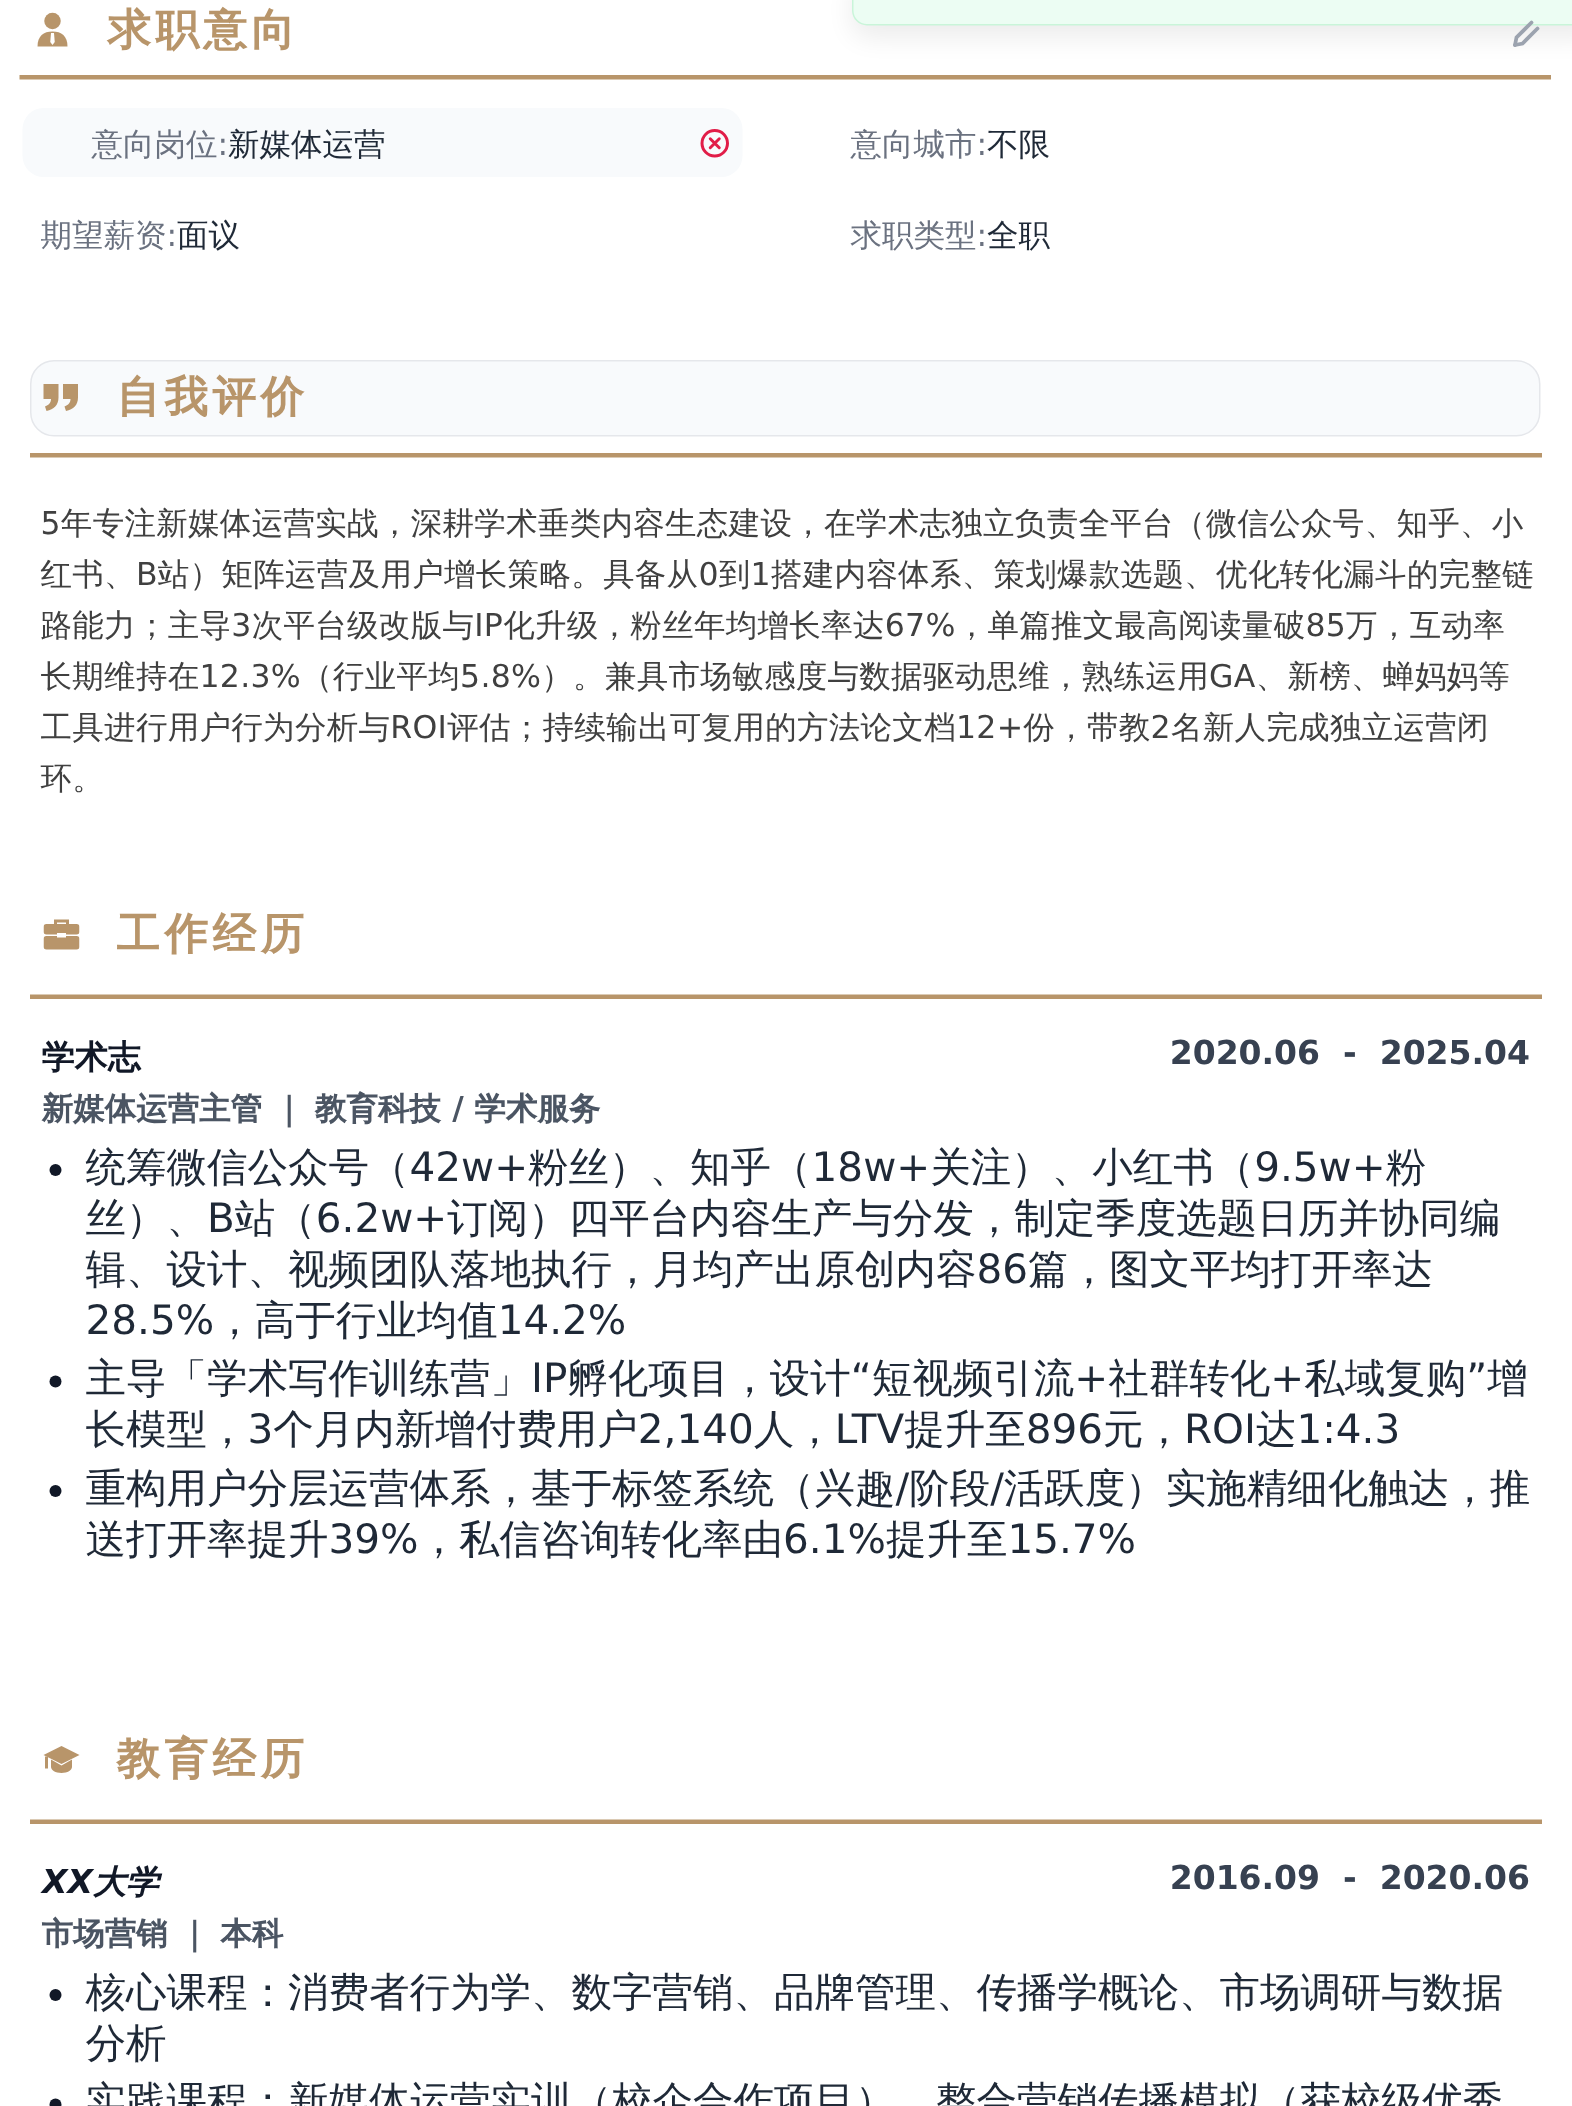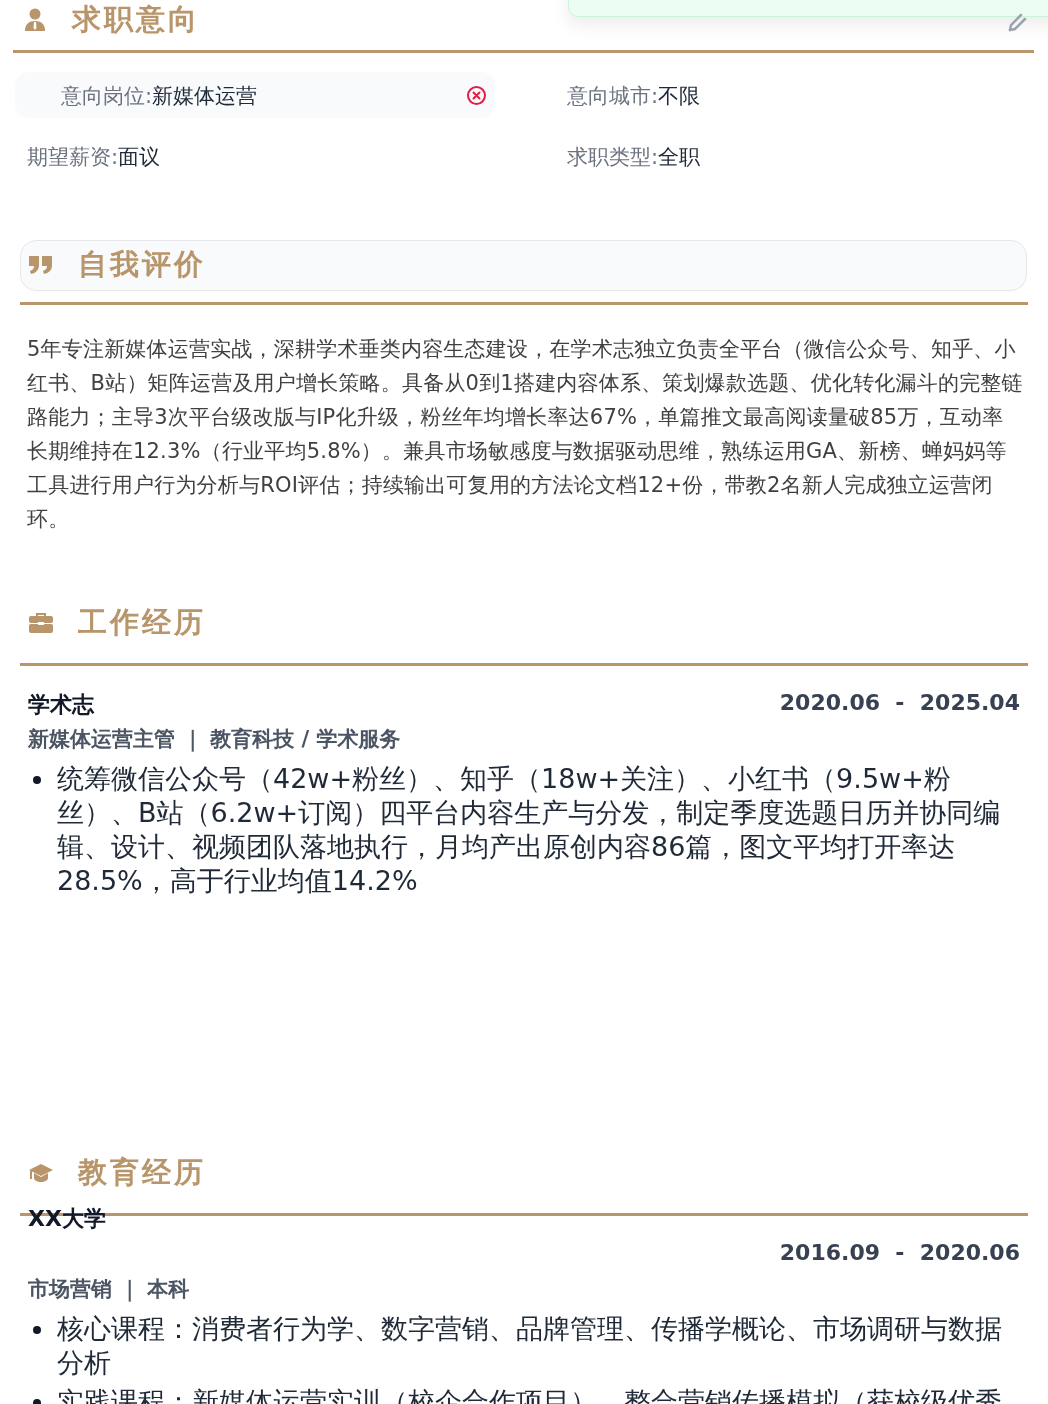--- a/index.html
+++ b/index.html
@@ -122,34 +122,36 @@
   <span class="title">工作经历</span>
 </div>
 <div class="rule" style="top:663px;"></div>
 
 <div class="org" style="top:690px;">学术志</div>
 <div class="date" style="top:690px;">2020.06  -  2025.04</div>
 <div class="role" style="top:725px;">新媒体运营主管 ｜ 教育科技 / 学术服务</div>
 
 <ul class="bullets" style="top:762px;">
   <li>统筹微信公众号（42w+粉丝）、知乎（18w+关注）、小红书（9.5w+粉丝）、B站（6.2w+订阅）四平台内容生产与分发，制定季度选题日历并协同编辑、设计、视频团队落地执行，月均产出原创内容86篇，图文平均打开率达28.5%，高于行业均值14.2%</li>
+  <li>主导「学术写作训练营」IP孵化项目，设计“短视频引流+社群转化+私域复购”增长模型，3个月内新增付费用户2,140人，LTV提升至896元，ROI达1:4.3</li>
+  <li>重构用户分层运营体系，基于标签系统（兴趣/阶段/活跃度）实施精细化触达，推送打开率提升39%，私信咨询转化率由6.1%提升至15.7%</li>
 </ul>
 
 <div class="sec-head" style="top:1148px;">
   <span class="icon">
     <svg width="26" height="20" viewBox="0 0 26 20">
       <path d="M1 7 L13 1 L25 7 L13 13 Z" fill="#b8956a"></path>
       <path d="M6 10 V15 C6 17 9 19 13 19 C17 19 20 17 20 15 V10 L13 14 Z" fill="#b8956a"></path>
       <path d="M3 8 V16" stroke="#b8956a" stroke-width="2"></path>
     </svg>
   </span>
   <span class="title">教育经历</span>
 </div>
 <div class="rule" style="top:1213px;"></div>
 
-<div class="org" style="top:1204px;">XX大学</div>
+<div class="org" style="top:1240px;font-style:italic;">XX大学</div>
 <div class="date" style="top:1240px;">2016.09  -  2020.06</div>
 <div class="role" style="top:1275px;">市场营销 ｜ 本科</div>
 
 <ul class="bullets" style="top:1312px;">
   <li>核心课程：消费者行为学、数字营销、品牌管理、传播学概论、市场调研与数据分析</li>
   <li>实践课程：新媒体运营实训（校企合作项目）、整合营销传播模拟（获校级优秀结项）</li>
 </ul>
 
 </body></html>

